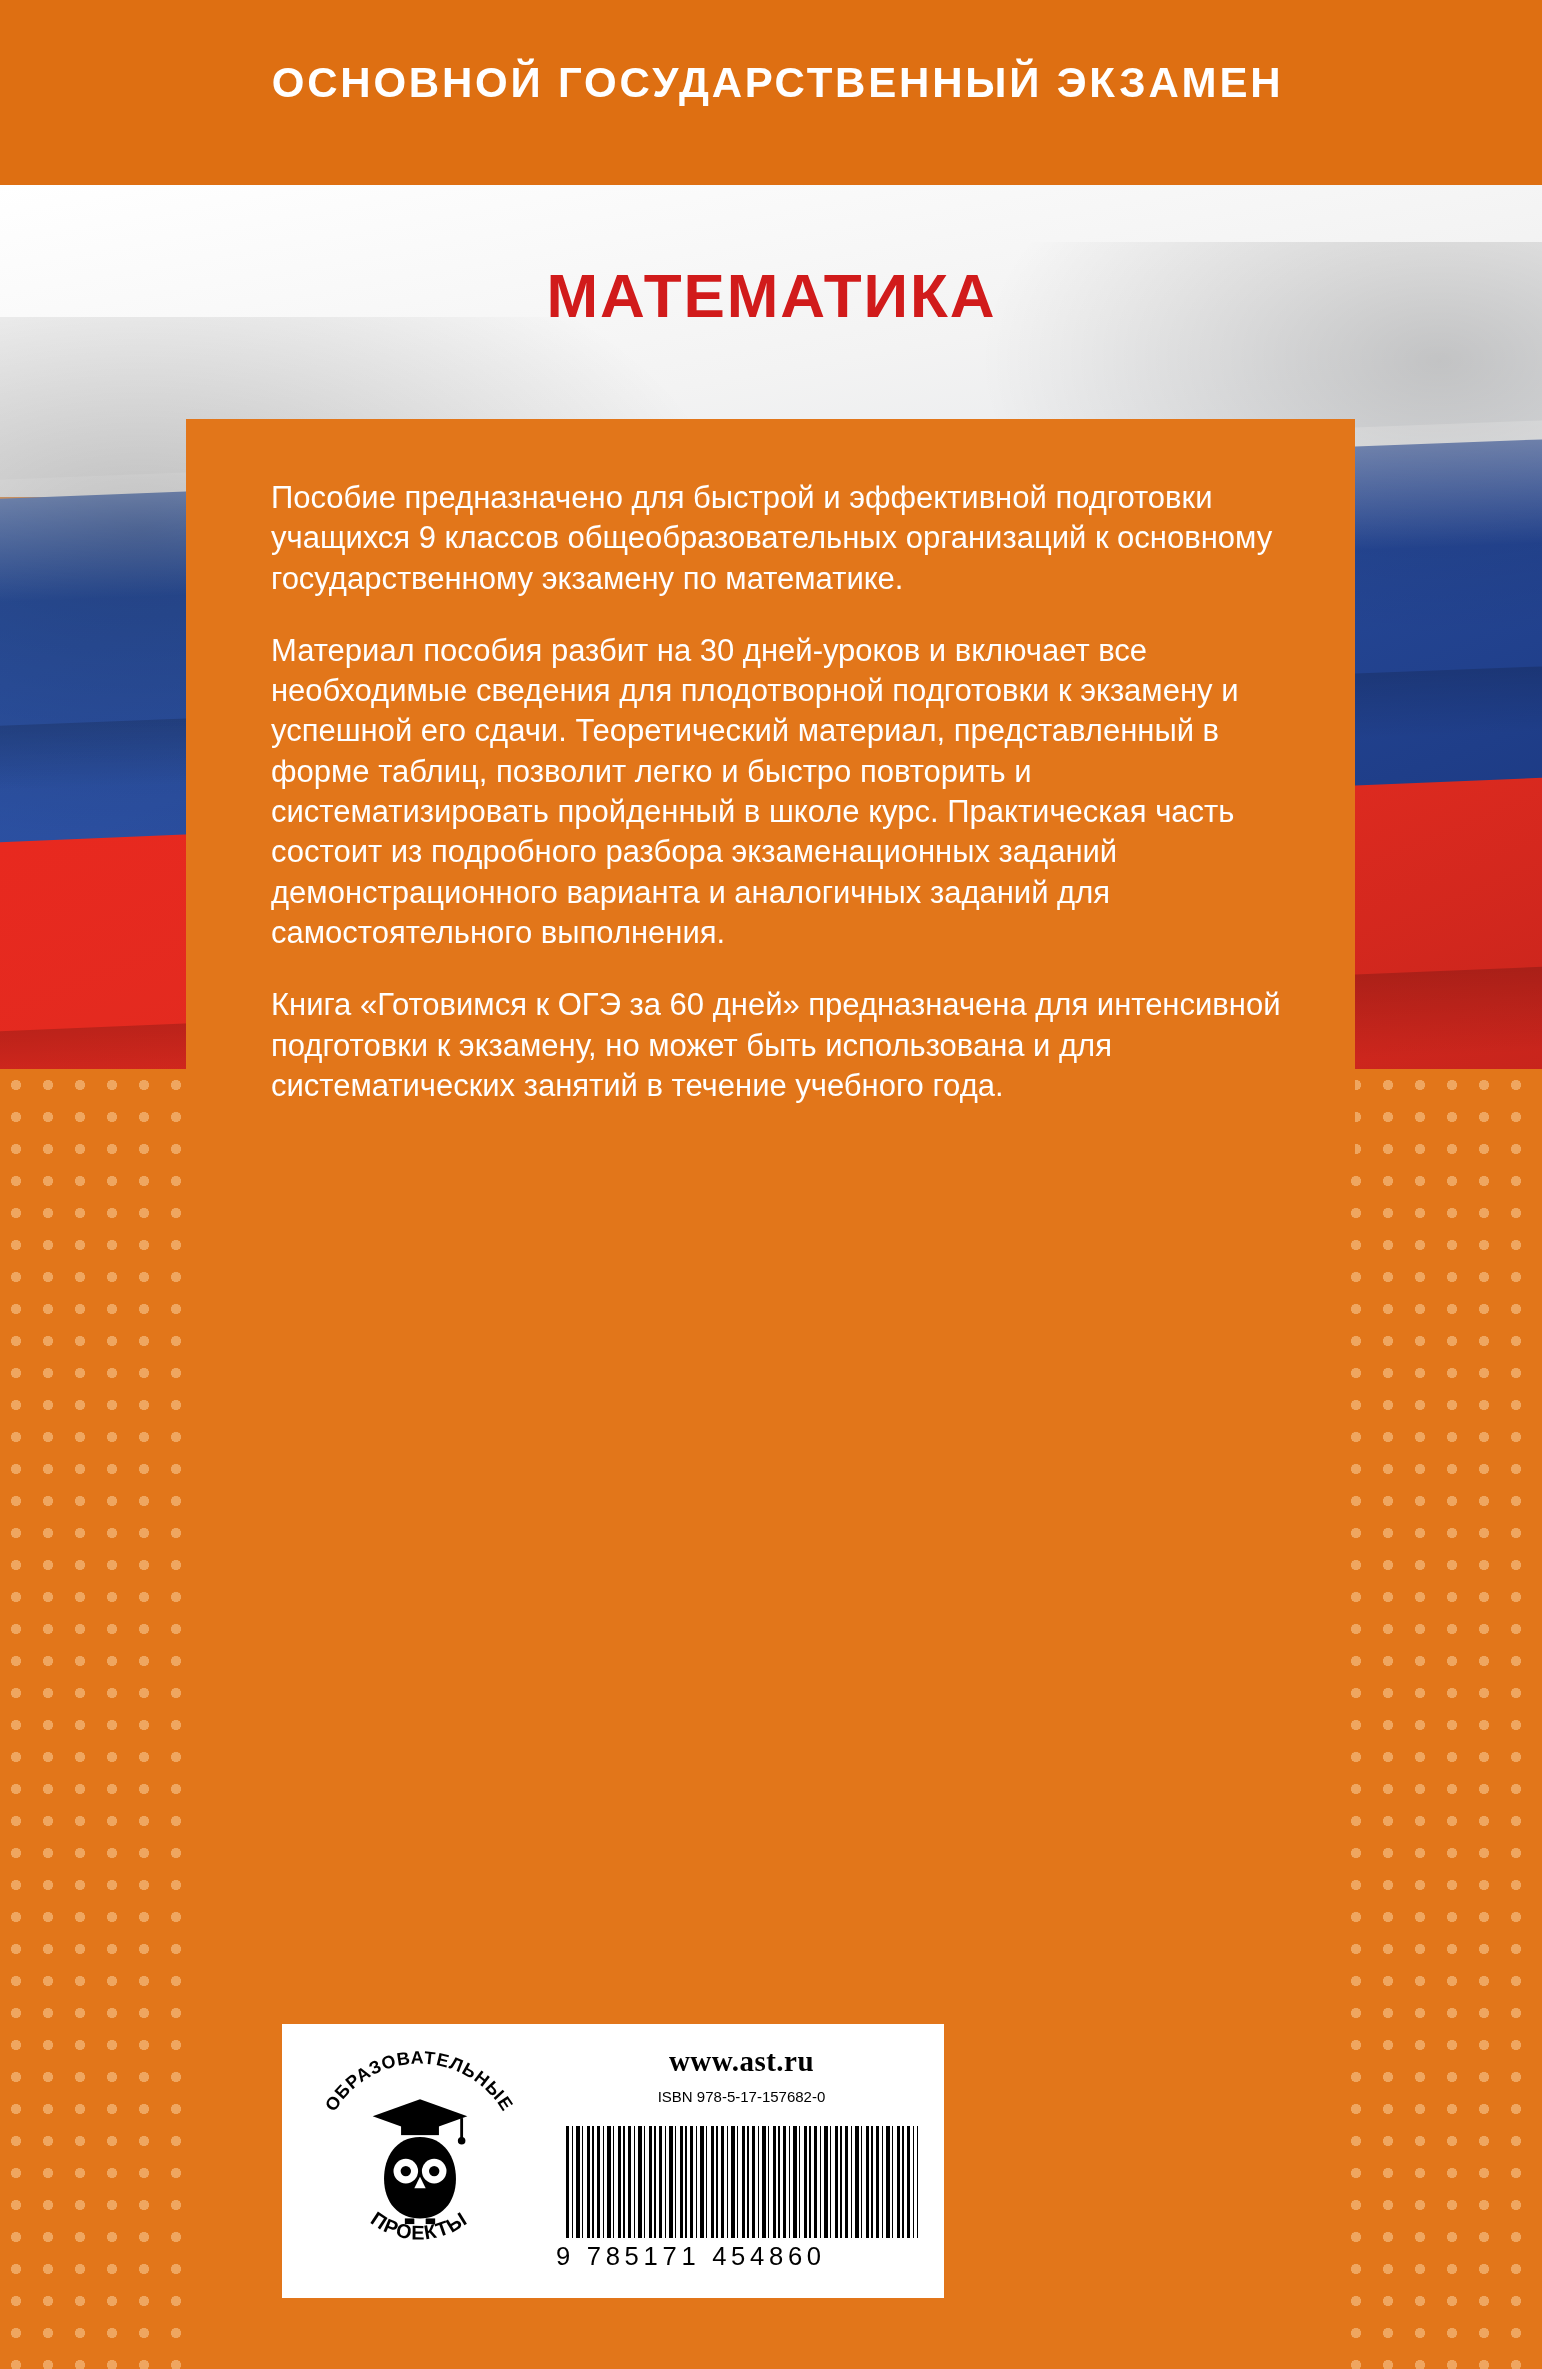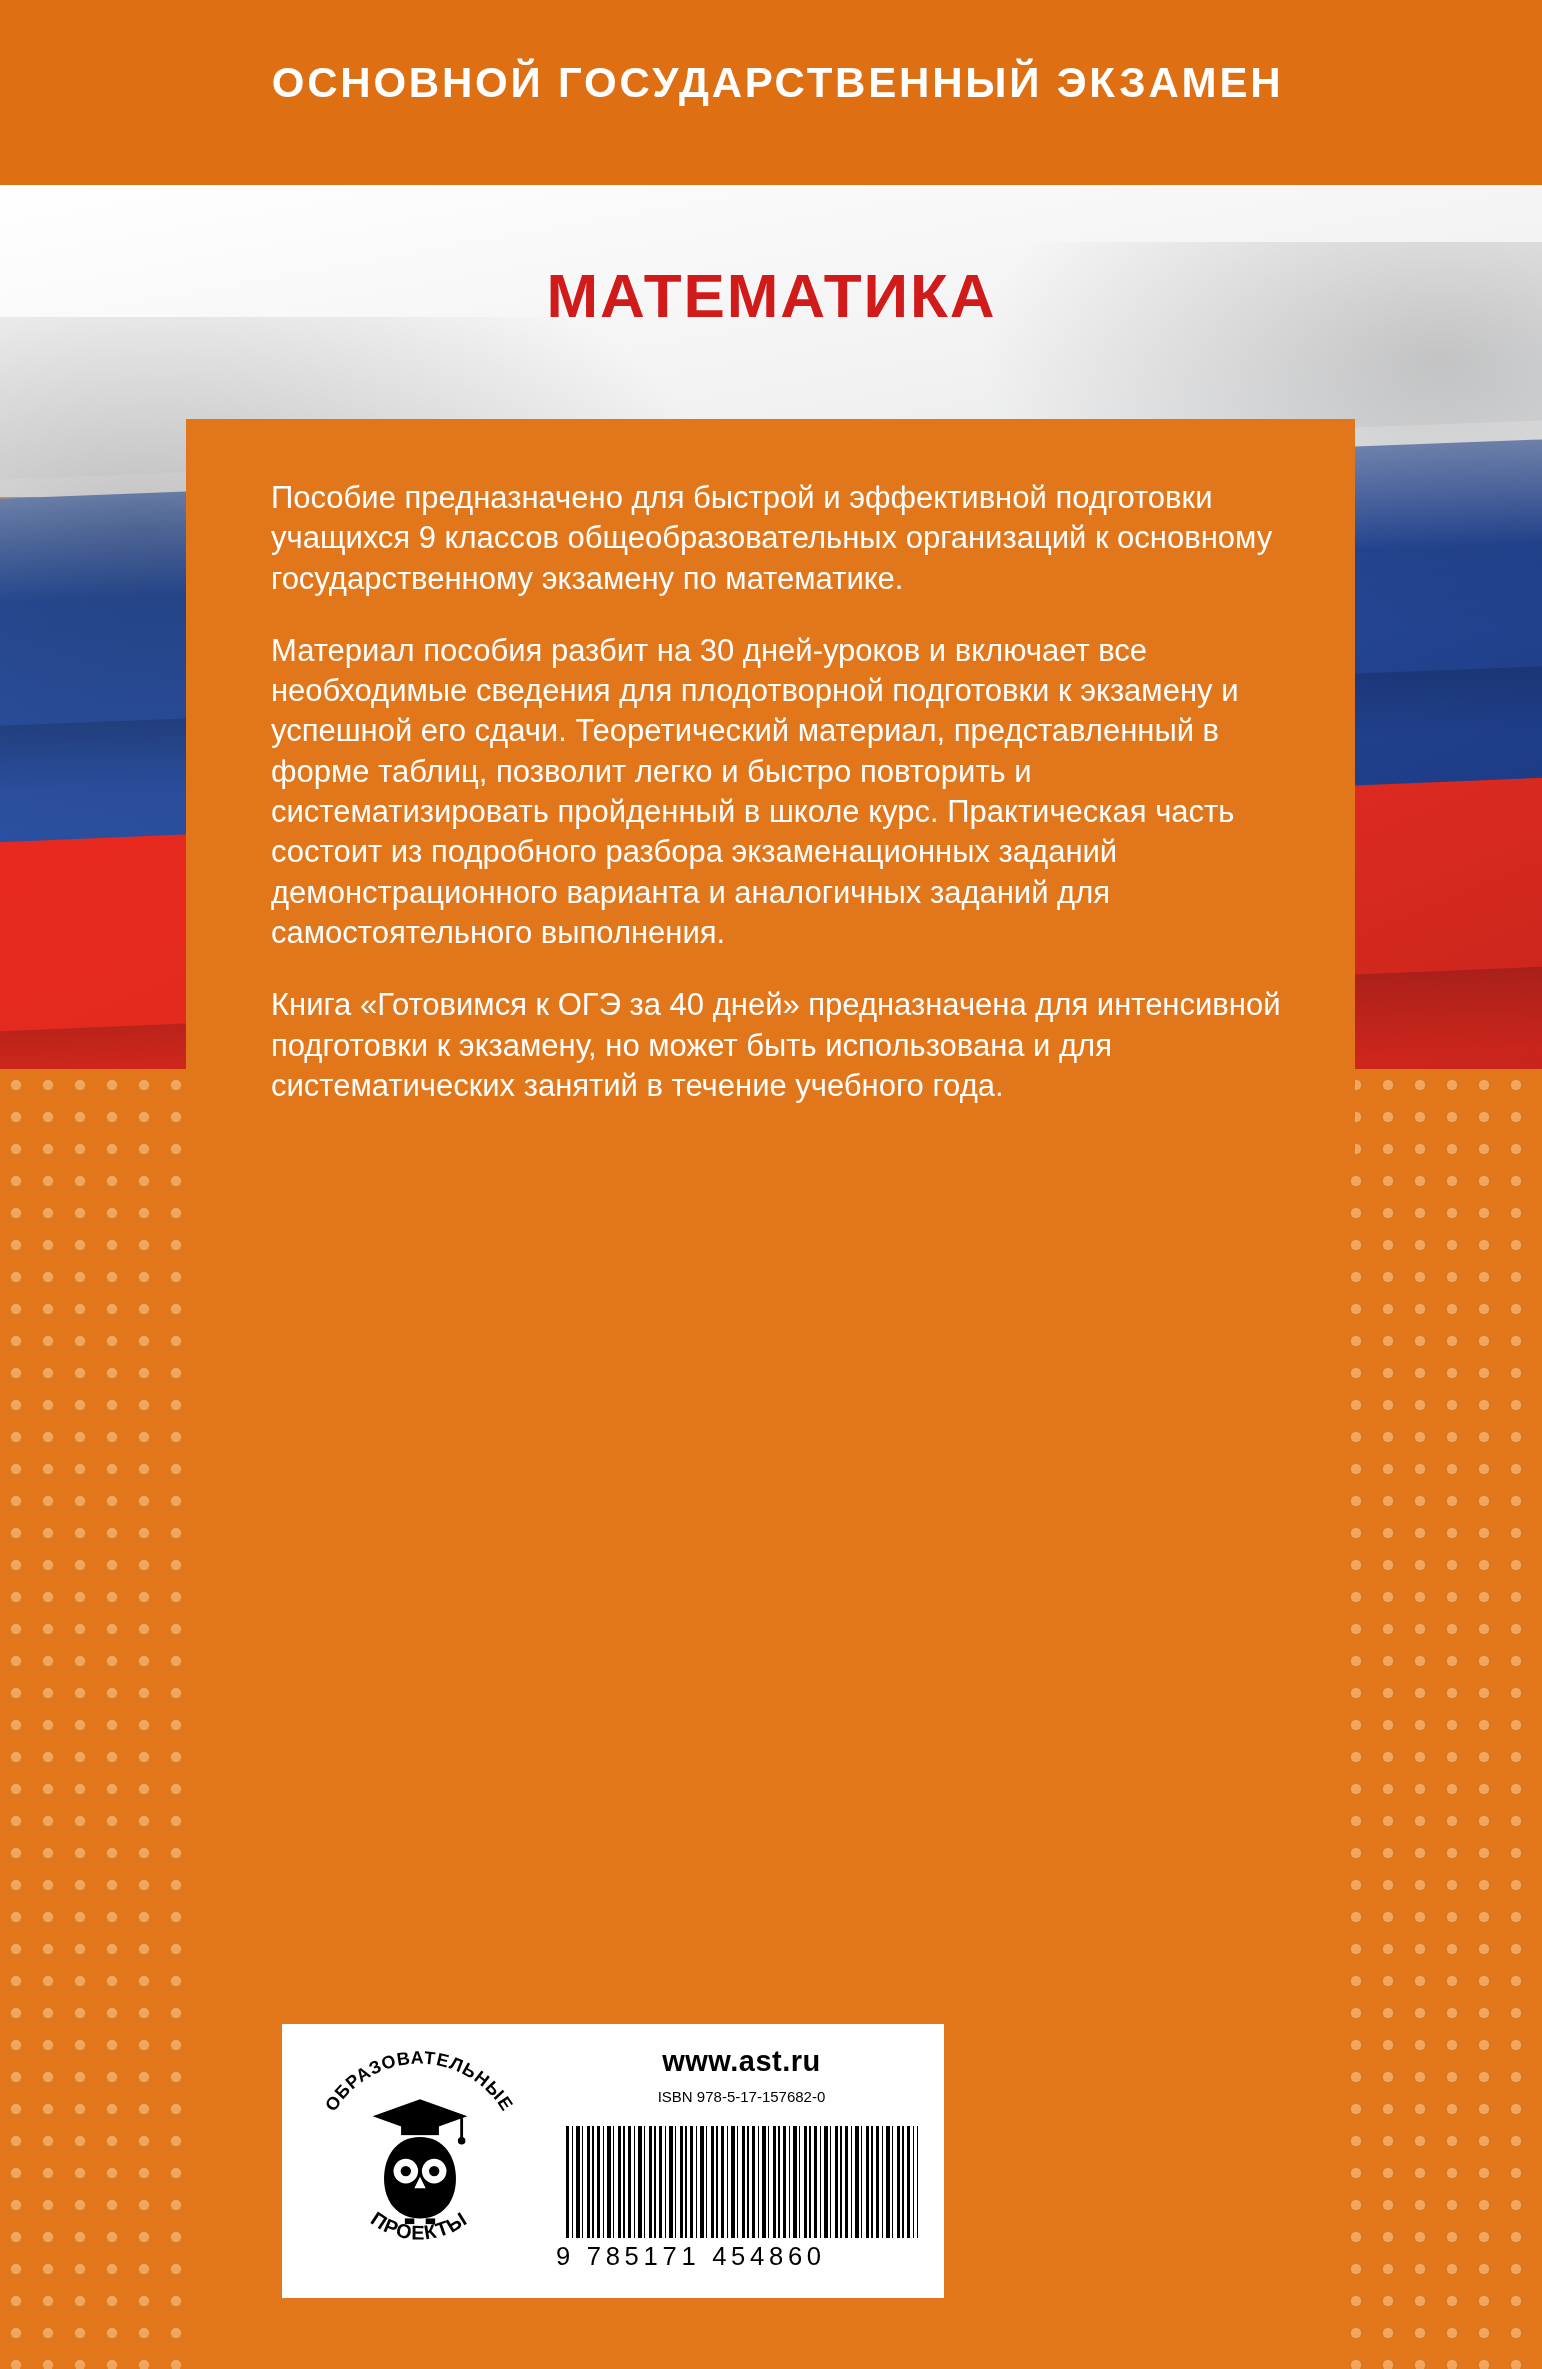--- a/index.html
+++ b/index.html
@@ -192,20 +192,21 @@
 
   .site {
     position: absolute;
     left: 274px; top: 21px;
     width: 371px;
     text-align: center;
     color: #000;
     font-weight: bold;
     font-size: 29px;
     letter-spacing: 0.5px;
+    font-family: Liberation Serif, serif;
   }
   .isbn {
     position: absolute;
     left: 274px; top: 64px;
     width: 371px;
     text-align: center;
     color: #000;
     font-size: 15px;
   }
   .barcode {
@@ -255,21 +256,21 @@
     <div class="banner-text">ОСНОВНОЙ ГОСУДАРСТВЕННЫЙ ЭКЗАМЕН</div>
   </div>
 
   <div class="title">МАТЕМАТИКА</div>
 
   <div class="panel">
     <p><span>Пособие предназначено для быстрой и эффективной подготовки учащихся 9 классов общеобразовательных организаций к основному государственному экзамену по </span><b>математике</b><span>.</span></p>
 
     <p><span>Материал пособия разбит на </span><b>30 дней-уроков</b><span> и включает все необходимые сведения для плодотворной подготовки к экзамену и успешной его сдачи. Теоретический материал, представленный в форме таблиц, позволит легко и быстро повторить и систематизировать пройденный в школе курс. Практическая часть состоит из подробного разбора экзаменационных заданий демонстрационного варианта и аналогичных заданий для самостоятельного выполнения.</span></p>
 
-    <p>Книга «Готовимся к ОГЭ за 40 дней» предназначена для интенсивной подготовки к экзамену, но может быть использована и для систематических занятий в течение учебного года.</p>
+    <p>Книга «Готовимся к ОГЭ за 60 дней» предназначена для интенсивной подготовки к экзамену, но может быть использована и для систематических занятий в течение учебного года.</p>
 
 
   </div>
 
   <div class="bottom-block">
 
     <div class="logo-box">
       <div class="logo-ring-text">
         <svg viewBox="0 0 258 258" width="244" height="244" aria-hidden="true">
           <defs>

